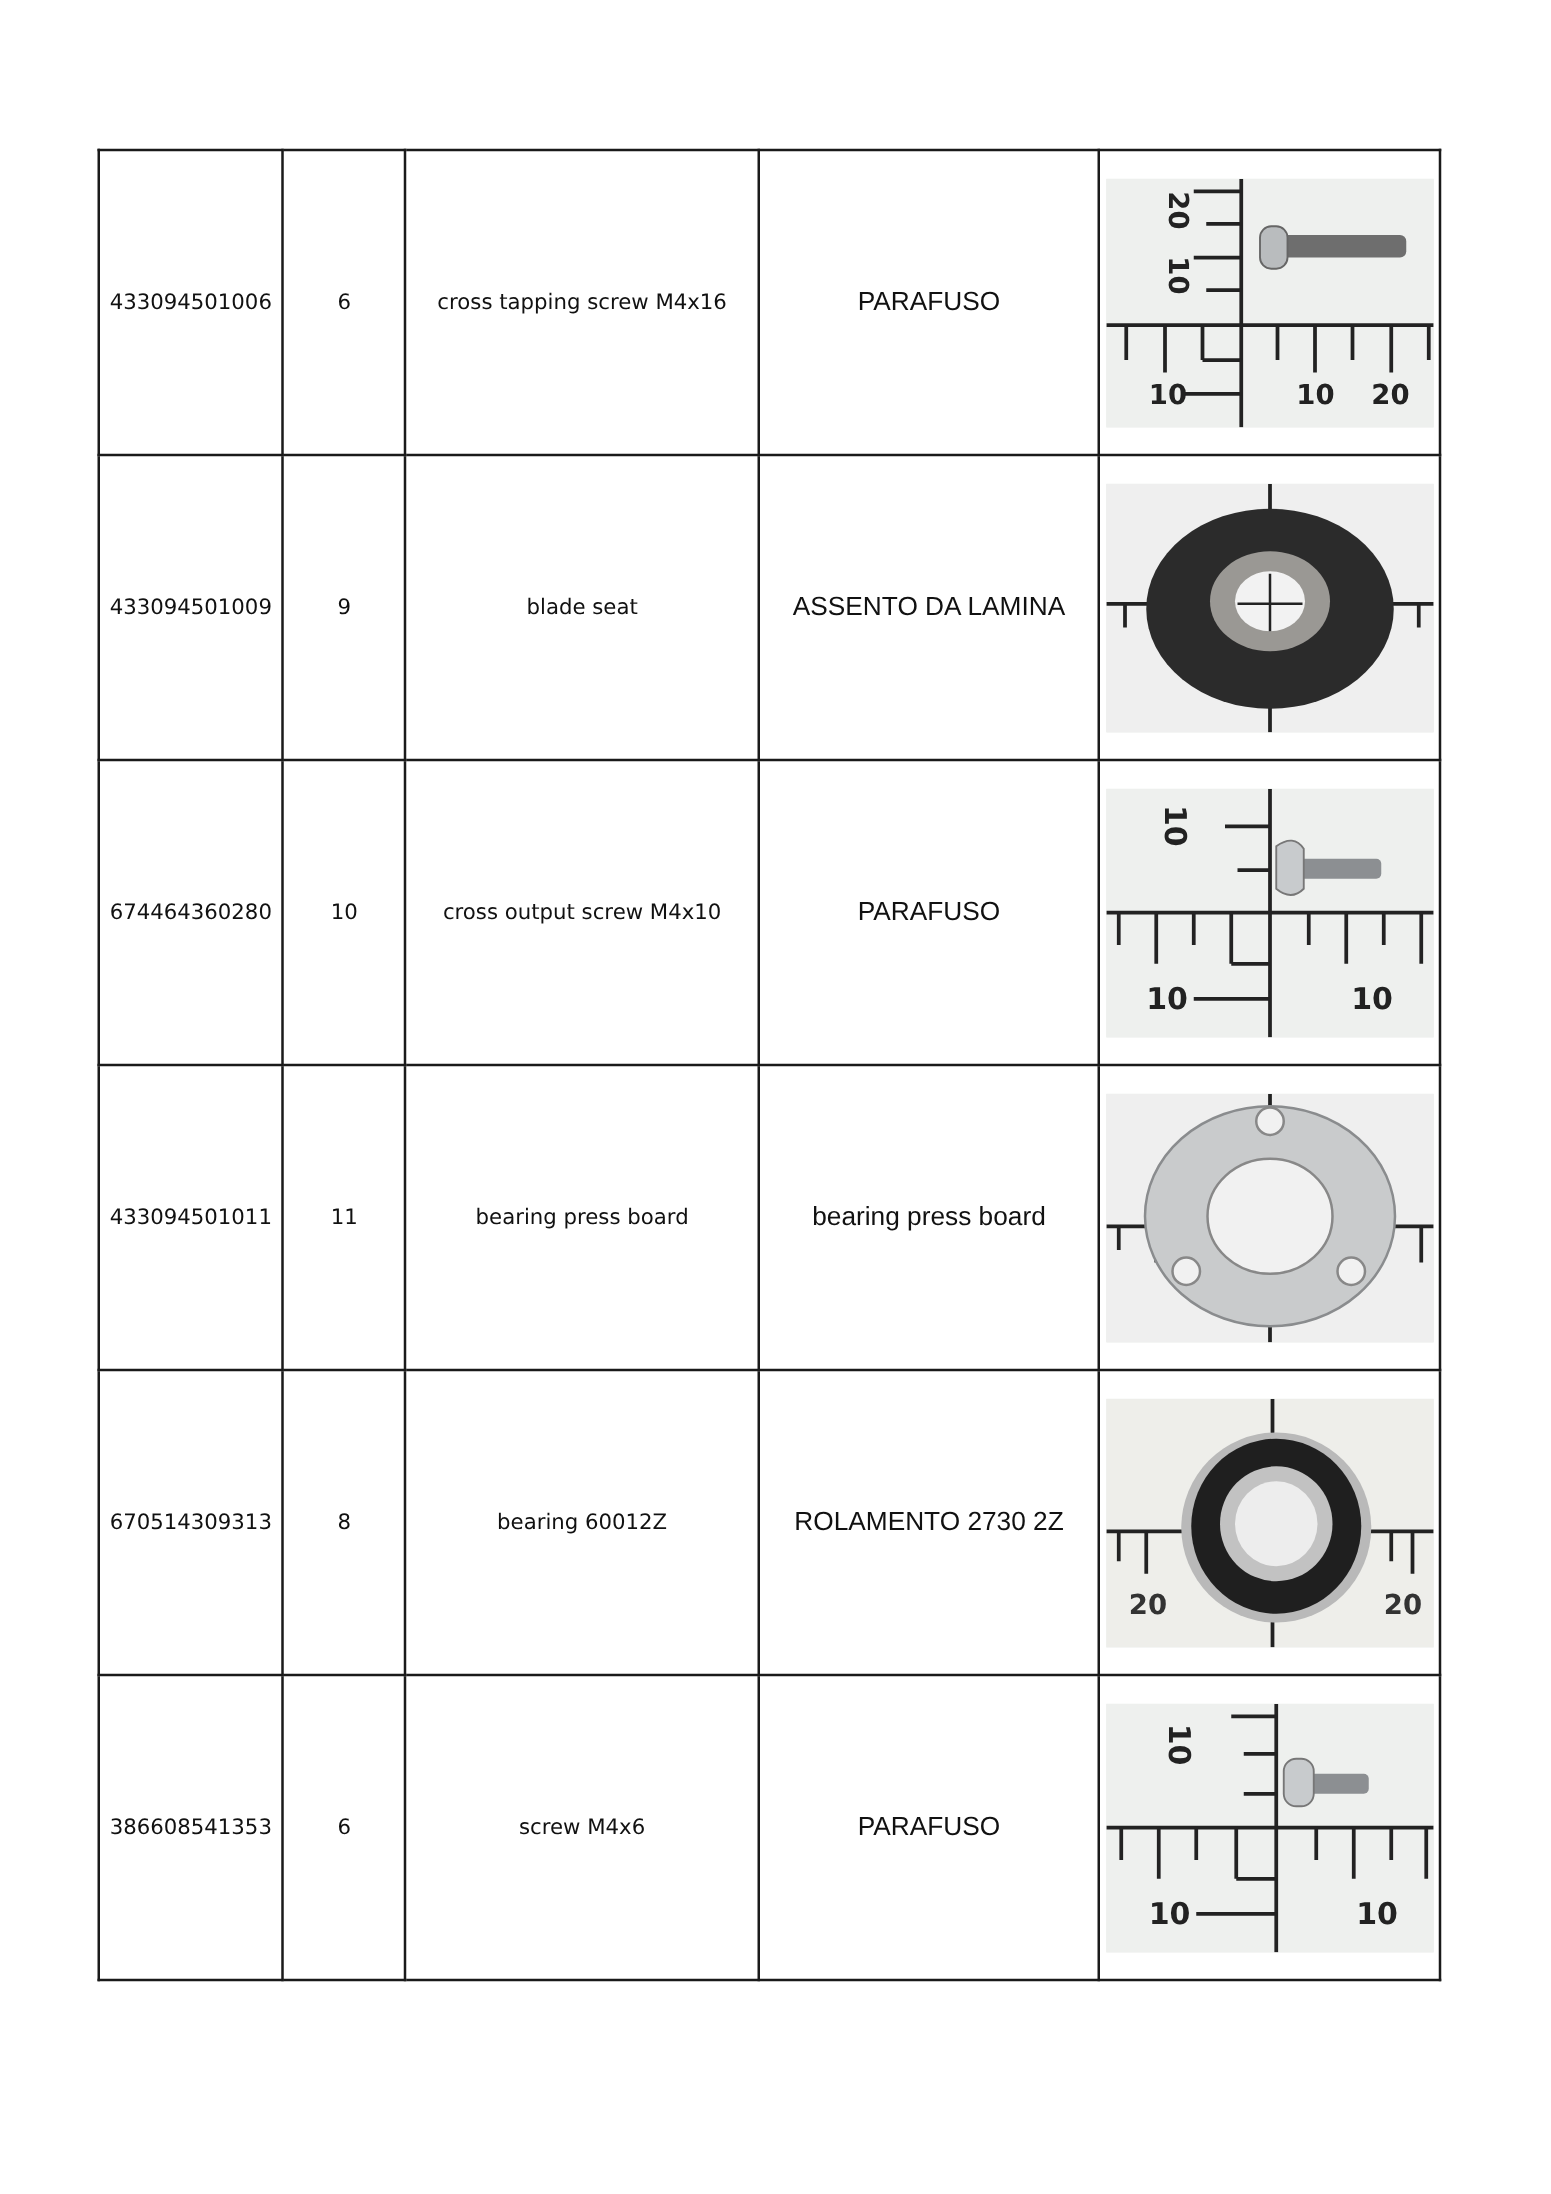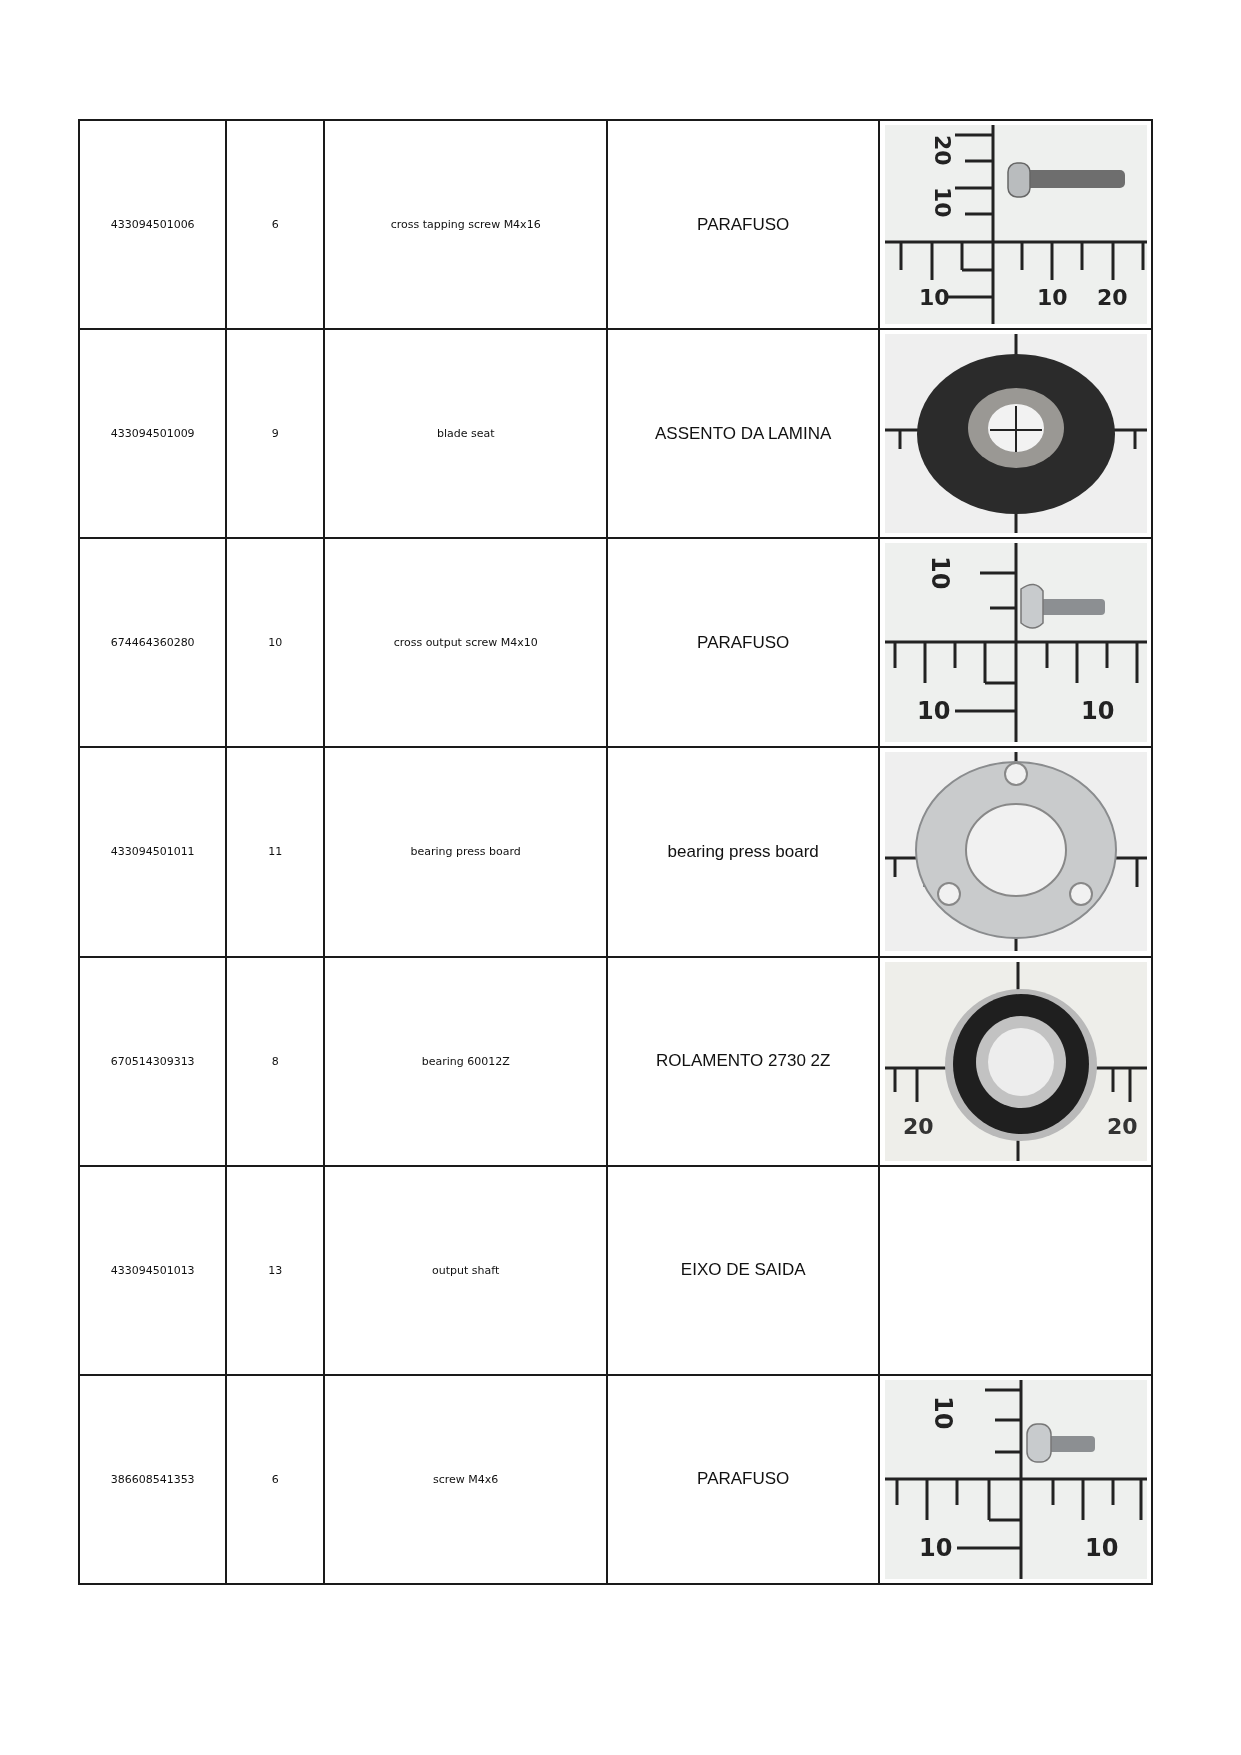--- a/index.html
+++ b/index.html
@@ -13,22 +13,22 @@
     border: 2px solid #1a1a1a;
     text-align: center; vertical-align: middle;
     padding: 0; height: 205px;
     color: #111;
   }
   .col-code { width: 147px; }
   .col-pos { width: 98px; }
   .col-desc { width: 282px; }
   .col-pt { width: 272px; }
   .col-img { width: 272px; }
-  .small-text { font-family: "DejaVu Sans", sans-serif; font-size: 11px; margin-left: 44px; }
-  .pt-text { font-family: "Liberation Sans", sans-serif; font-size: 17px; }
+  .small-text { font-family: "DejaVu Sans", sans-serif; font-size: 17px; margin-left: 44px; }
+  .pt-text { font-family: "Liberation Sans", sans-serif; font-size: 21px; }
   .photo {
     width: 262px; height: 199px; margin: 0 auto;
     background: #eceeec; position: relative; overflow: hidden;
   }
   .photo svg { display: block; width: 100%; height: 100%; }
 </style>
 </head>
 <body>
 
 <table class="parts-table">
@@ -194,27 +194,20 @@
             </g>
             <ellipse cx="136" cy="103" rx="76" ry="76" fill="#b9b9b9"></ellipse>
             <ellipse cx="136" cy="102" rx="68" ry="70" fill="#1f1f1f"></ellipse>
             <ellipse cx="136" cy="100" rx="45" ry="46" fill="#c2c2c2"></ellipse>
             <ellipse cx="136" cy="100" rx="33" ry="34" fill="#ededed"></ellipse>
           </svg>
         </div>
       </td>
     </tr>
 
-    <tr>
-      <td class="small-text">433094501013</td>
-      <td class="small-text">13</td>
-      <td class="small-text">output shaft</td>
-      <td class="pt-text">EIXO DE SAIDA</td>
-      <td></td>
-    </tr>
 
     <tr>
       <td class="small-text">386608541353</td>
       <td class="small-text">6</td>
       <td class="small-text">screw M4x6</td>
       <td class="pt-text">PARAFUSO</td>
       <td>
         <div class="photo">
           <svg viewBox="0 0 262 199">
             <rect width="262" height="199" fill="#eef0ee"></rect>

